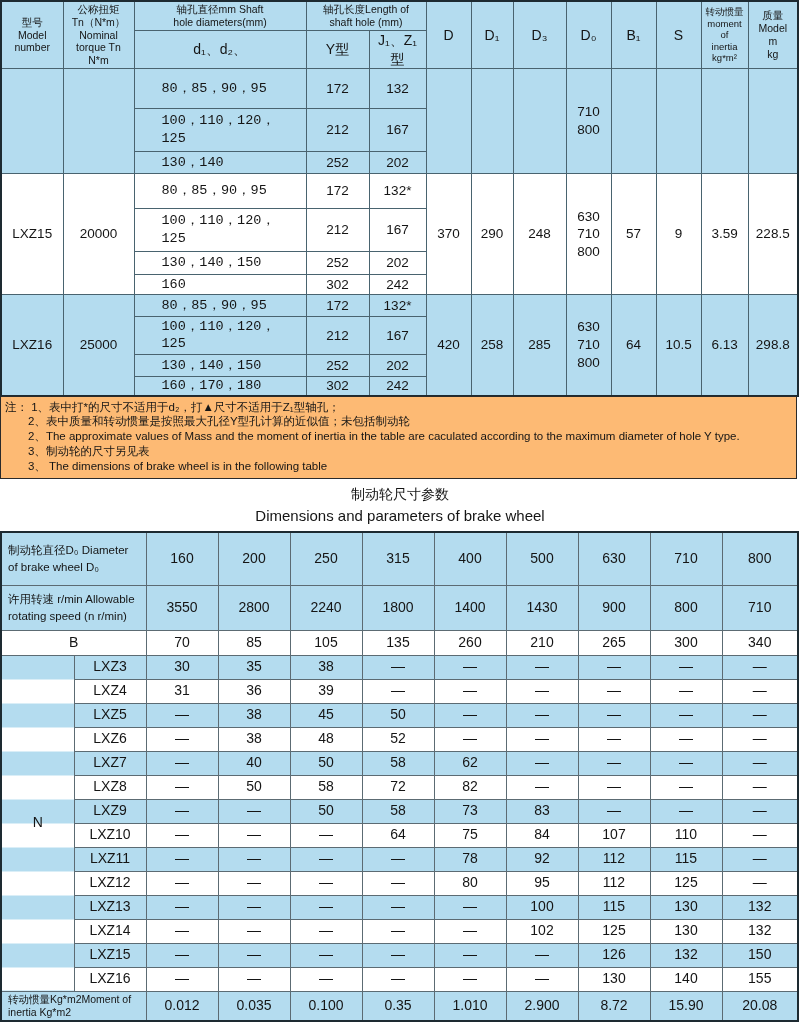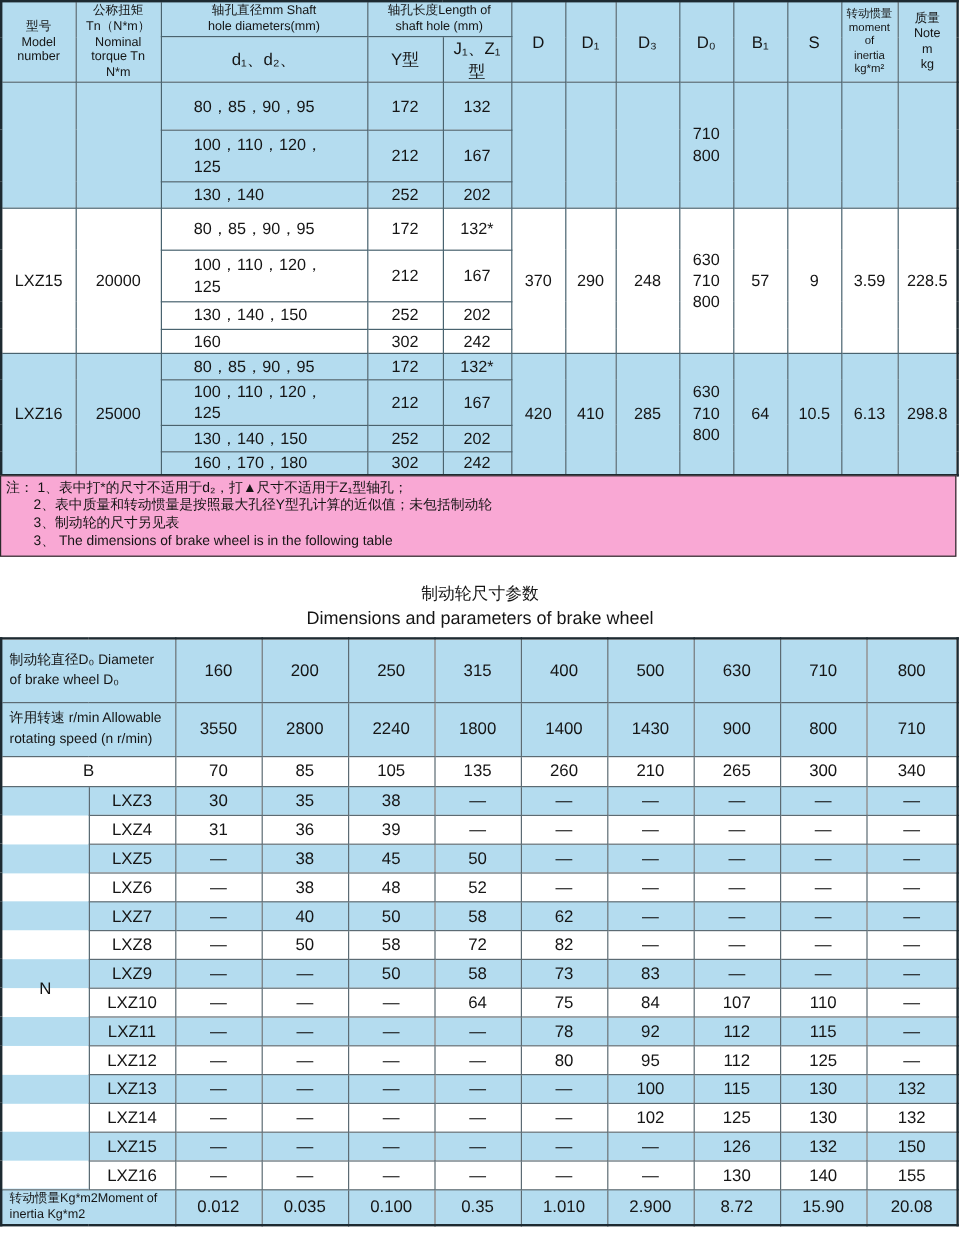--- a/index.html
+++ b/index.html
@@ -4,30 +4,30 @@
 <style>
   html,body{margin:0;padding:0;background:#fff;}
   body{width:800px;height:1028px;font-family:"Liberation Sans","DejaVu Sans",sans-serif;color:#151515;}
   table{border-collapse:collapse;table-layout:fixed;}
   
   #t1{width:797px;border:2px solid #1d2a31;}
   #t1 td{border:1px solid #49636f;text-align:center;vertical-align:middle;
          font-size:13.5px;white-space:pre-line;line-height:1.3;overflow:hidden;padding:0 2px;}
   #t1 .th{font-size:10.5px;line-height:1.22;padding:1px 2px;}
   #t1 .thsym{font-size:14px;}
-  #t1 .dcol{text-align:left;padding-left:27px;}
+  #t1 .dcol{text-align:left;padding-left:27px;font-family:Liberation Mono, monospace;}
   .blue{background:#b4dcef;}
   .white{background:#ffffff;}
   
   #notes{width:795px;border:1.5px solid #2a2a2a;border-top:1px solid #2a2a2a;
-         margin-top:-1px;padding:3px 0 4px 0;background:#f9a8d4;}
+         margin-top:-1px;padding:3px 0 4px 0;background:#fdba74;}
   #notes p{margin:0;padding:0 4px;font-size:11.5px;line-height:1.3;white-space:nowrap;}
   #notes p.ind{padding-left:27px;}
   
-  .title-zh{text-align:center;font-size:14px;margin:22px 0 3px 0;font-family:"Liberation Serif","DejaVu Serif",serif;}
+  .title-zh{text-align:center;font-size:14px;margin:7px 0 3px 0;font-family:"Liberation Serif","DejaVu Serif",serif;}
   .title-en{text-align:center;font-size:15px;margin:0 0 7px 0;}
   
   #t2{width:797px;border:2px solid #1d2a31;}
   #t2 td{border:1px solid #5c6b73;text-align:center;vertical-align:middle;
          font-size:14px;white-space:pre-line;line-height:1.25;overflow:hidden;padding:0 2px;}
   #t2 .lbl{text-align:left;font-size:11.5px;padding:1px 2px 1px 6px;line-height:1.45;}
   #t2 .bl{font-size:14px;text-align:center;}
   #t2 .small{font-size:10.5px;line-height:1.25;}
   #t2 .ncell{background:repeating-linear-gradient(to bottom,#b4dcef 0 24px,#ffffff 24px 48px);
              font-size:14px;border-top:none;border-bottom:none;}
@@ -71,21 +71,21 @@
       <td rowspan="2" class="thsym">D₃</td>
       <td rowspan="2" class="thsym">D₀</td>
       <td rowspan="2" class="thsym">B₁</td>
       <td rowspan="2" class="thsym">S</td>
       <td rowspan="2" class="th" style="font-size:9.5px">转动惯量
 moment
 of
 inertia
 kg*m²</td>
       <td rowspan="2" class="th" style="font-size:10.5px">质量
-Note
+Model
 m
 kg</td>
     </tr>
     <tr class="blue" style="height:33px">
       <td class="thsym">d₁、d₂、</td>
       <td class="thsym">Y型</td>
       <td class="thsym">J₁、Z₁型</td>
     </tr>
 
     <tr class="blue" style="height:40px">
@@ -150,21 +150,21 @@
       <td>242</td>
     </tr>
 
     <tr class="blue" style="height:22px">
       <td rowspan="4">LXZ16</td>
       <td rowspan="4">25000</td>
       <td class="dcol">80，85，90，95</td>
       <td>172</td>
       <td>132*</td>
       <td rowspan="4">420</td>
-      <td rowspan="4">410</td>
+      <td rowspan="4">258</td>
       <td rowspan="4">285</td>
       <td rowspan="4">630
 710
 800</td>
       <td rowspan="4">64</td>
       <td rowspan="4">10.5</td>
       <td rowspan="4">6.13</td>
       <td rowspan="4">298.8</td>
     </tr>
     <tr class="blue" style="height:38px">
@@ -182,20 +182,21 @@
       <td class="dcol">160，170，180</td>
       <td>302</td>
       <td>242</td>
     </tr>
   </tbody>
 </table>
 
 <div id="notes">
   <p>注：  1、表中打*的尺寸不适用于d₂，打▲尺寸不适用于Z₁型轴孔；</p>
   <p class="ind">2、表中质量和转动惯量是按照最大孔径Y型孔计算的近似值；未包括制动轮</p>
+  <p class="ind">2、The approximate values of Mass and the moment of inertia in the table are caculated according to the maximum diameter of hole Y type.</p>
   <p class="ind">3、制动轮的尺寸另见表</p>
   <p class="ind">3、 The dimensions of brake wheel is in the following table</p>
 </div>
 
 <div class="title-zh">制动轮尺寸参数</div>
 <div class="title-en">Dimensions and parameters of brake wheel</div>
 
 <table id="t2">
   <colgroup>
     <col style="width:73px">

